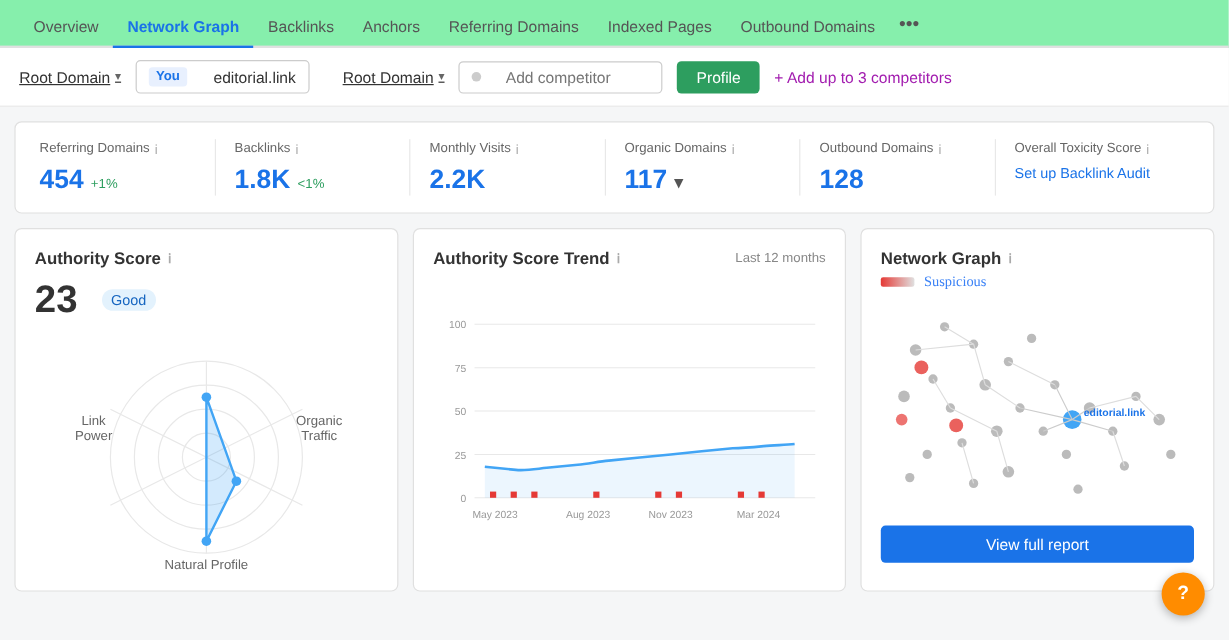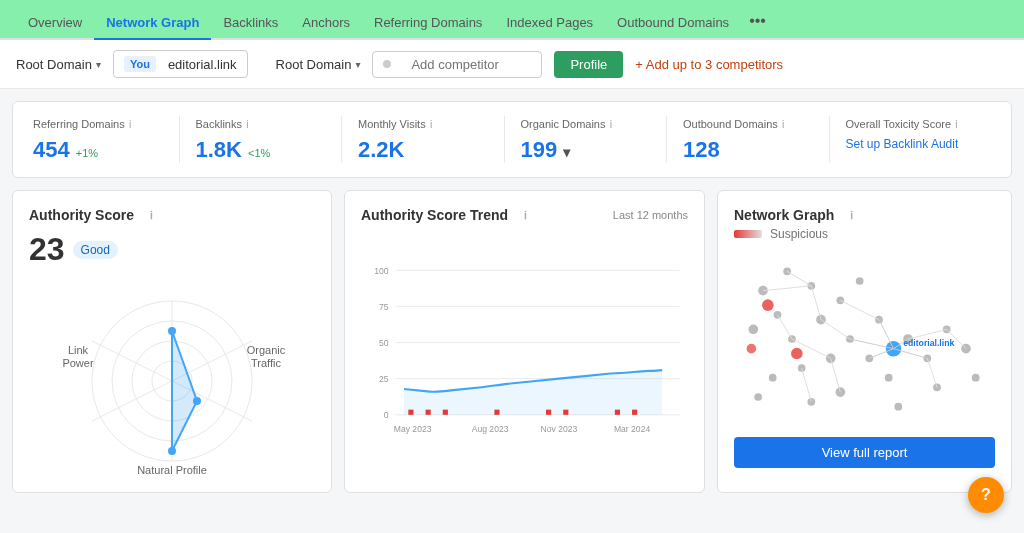--- a/index.html
+++ b/index.html
@@ -3,64 +3,64 @@
   <meta charset="utf-8">
   <style>
     * { box-sizing: border-box; margin: 0; padding: 0; }
     body { font-family: -apple-system, BlinkMacSystemFont, 'Segoe UI', sans-serif; background: #f5f6f7; font-size: 13px; color: #333; width: 1024px; }
     .nav-item { padding: 8px 12px; cursor: pointer; font-size: 13px; color: #555; border-bottom: 2px solid transparent; margin-bottom: -2px; white-space: nowrap; }
     .nav-item.active { color: #1a73e8; border-bottom: 2px solid #1a73e8; font-weight: 600; }
     .nav-more { padding: 8px 8px; cursor: pointer; color: #555; font-size: 16px; }
 
     
     .toolbar { background: #fff; padding: 10px 16px; display: flex; align-items: center; gap: 12px; border-bottom: 1px solid #e8e8e8; }
-    .domain-selector { display: flex; align-items: center; gap: 4px; font-size: 13px; color: #333; cursor: pointer; font-weight: 500; }
+    .domain-selector { display: flex; align-items: center; gap: 4px; font-size: 13px; color: #333; cursor: pointer; font-weight: 500; text-decoration: underline; }
     .domain-selector .chevron { font-size: 10px; color: #666; }
     .you-badge { background: #e8f0fe; color: #1a73e8; padding: 2px 6px; border-radius: 3px; font-size: 11px; font-weight: 600; }
     .domain-input-wrap { border: 1px solid #ccc; border-radius: 4px; padding: 5px 10px; display: flex; align-items: center; gap: 20px; background: #fff; min-width: 160px; }
     .domain-input-wrap .dot { width: 8px; height: 8px; border-radius: 50%; background: #ccc; }
     .domain-input-wrap input { border: none; outline: none; font-size: 13px; color: #333; width: 120px; }
     .compare-btn { background: #2d9e5f; color: #fff; border: none; border-radius: 4px; padding: 6px 16px; font-size: 13px; cursor: pointer; font-weight: 500; }
-    .add-competitors { color: #c2410c; font-size: 13px; cursor: pointer; display: flex; align-items: center; gap: 4px; }
-    .you-domain-wrap { border: 1px solid #ccc; border-radius: 4px; padding: 5px 10px; display: flex; align-items: center; gap: 12px; background: #fff; }
+    .add-competitors { color: #a21caf; font-size: 13px; cursor: pointer; display: flex; align-items: center; gap: 4px; }
+    .you-domain-wrap { border: 1px solid #ccc; border-radius: 4px; padding: 5px 10px; display: flex; align-items: center; gap: 22px; background: #fff; }
 
     
     .stats-bar { background: #fff; margin: 12px 12px 0; border-radius: 6px; border: 1px solid #e0e0e0; padding: 14px 20px; display: flex; gap: 0; }
     .stat-item { flex: 1; padding: 0 16px; border-right: 1px solid #e8e8e8; }
     .stat-item:first-child { padding-left: 0; }
     .stat-item:last-child { border-right: none; }
     .stat-label { font-size: 11px; color: #666; margin-bottom: 6px; display: flex; align-items: center; gap: 4px; }
     .stat-value { font-size: 22px; font-weight: 700; color: #1a73e8; display: flex; align-items: baseline; gap: 6px; }
     .stat-value .delta { font-size: 11px; color: #2d9e5f; font-weight: 400; }
     .stat-value .delta.small { font-size: 11px; color: #2d9e5f; }
     .stat-value .arrow { font-size: 14px; color: #555; }
     .info-icon { color: #aaa; font-size: 11px; cursor: pointer; }
     .stat-setup { font-size: 12px; color: #1a73e8; cursor: pointer; margin-top: 6px; }
 
     
     .cards-row { display: flex; gap: 12px; margin: 12px 12px 12px; }
     .card { background: #fff; border-radius: 6px; border: 1px solid #e0e0e0; padding: 16px; }
-    .card-title { font-size: 14px; font-weight: 700; color: #333; margin-bottom: 4px; display: flex; align-items: flex-start; gap: 16px; }
+    .card-title { font-size: 14px; font-weight: 700; color: #333; margin-bottom: 4px; display: flex; align-items: flex-start; gap: 6px; }
     .card-authority { flex: 0 0 320px; }
     .card-trend { flex: 1; }
     .card-network { flex: 0 0 295px; }
 
     
     .auth-score { font-size: 32px; font-weight: 700; color: #333; margin: 8px 0 4px; display: flex; align-items: center; gap: 8px; }
-    .good-badge { background: #e3f2fd; color: #1565c0; padding: 2px 8px; border-radius: 10px; font-size: 12px; font-weight: 500; }
+    .good-badge { background: #e3f2fd; color: #1565c0; padding: 2px 8px; border-radius: 10px; font-size: 12px; font-weight: 500; margin-left: 12px; }
     .radar-container { display: flex; justify-content: center; align-items: center; margin-top: 8px; height: 200px; }
 
     
     .trend-header { display: flex; justify-content: space-between; align-items: center; margin-bottom: 24px; }
     .last-months { font-size: 11px; color: #888; }
 
     
     .network-legend { display: flex; align-items: center; gap: 8px; margin-bottom: 8px; }
     .legend-bar { width: 28px; height: 8px; border-radius: 2px; background: linear-gradient(to right, #e53935, #e0e0e0); }
-    .legend-label { font-size: 12px; color: #737373; font-weight: 500; }
+    .legend-label { font-size: 12px; color: #3b82f6; font-weight: 500; font-family: Liberation Serif, serif; }
     .network-graph-area { height: 180px; position: relative; overflow: hidden; }
     .view-report-btn { background: #1a73e8; color: #fff; border: none; border-radius: 4px; padding: 8px 18px; font-size: 13px; cursor: pointer; font-weight: 500; width: 100%; margin-top: 8px; }
 
     
     .help-btn { position: fixed; bottom: 20px; right: 20px; width: 36px; height: 36px; background: #ff8c00; border-radius: 50%; display: flex; align-items: center; justify-content: center; color: #fff; font-weight: 700; font-size: 16px; cursor: pointer; box-shadow: 0 2px 8px rgba(0,0,0,0.3); }
 
     
     .grid-line { stroke: #e8e8e8; stroke-width: 1; }
     .axis-label { font-size: 10px; fill: #999; }
   </style>
@@ -128,21 +128,21 @@
     <div class="stat-value">
       <span>2.2K</span>
     </div>
   </div>
   <div class="stat-item">
     <div class="stat-label">
       <span>Organic Domains</span>
       <span class="info-icon">ℹ</span>
     </div>
     <div class="stat-value">
-      <span>199</span>
+      <span>117</span>
       <span class="arrow">▾</span>
     </div>
   </div>
   <div class="stat-item">
     <div class="stat-label">
       <span>Outbound Domains</span>
       <span class="info-icon">ℹ</span>
     </div>
     <div class="stat-value">
       <span>128</span>

